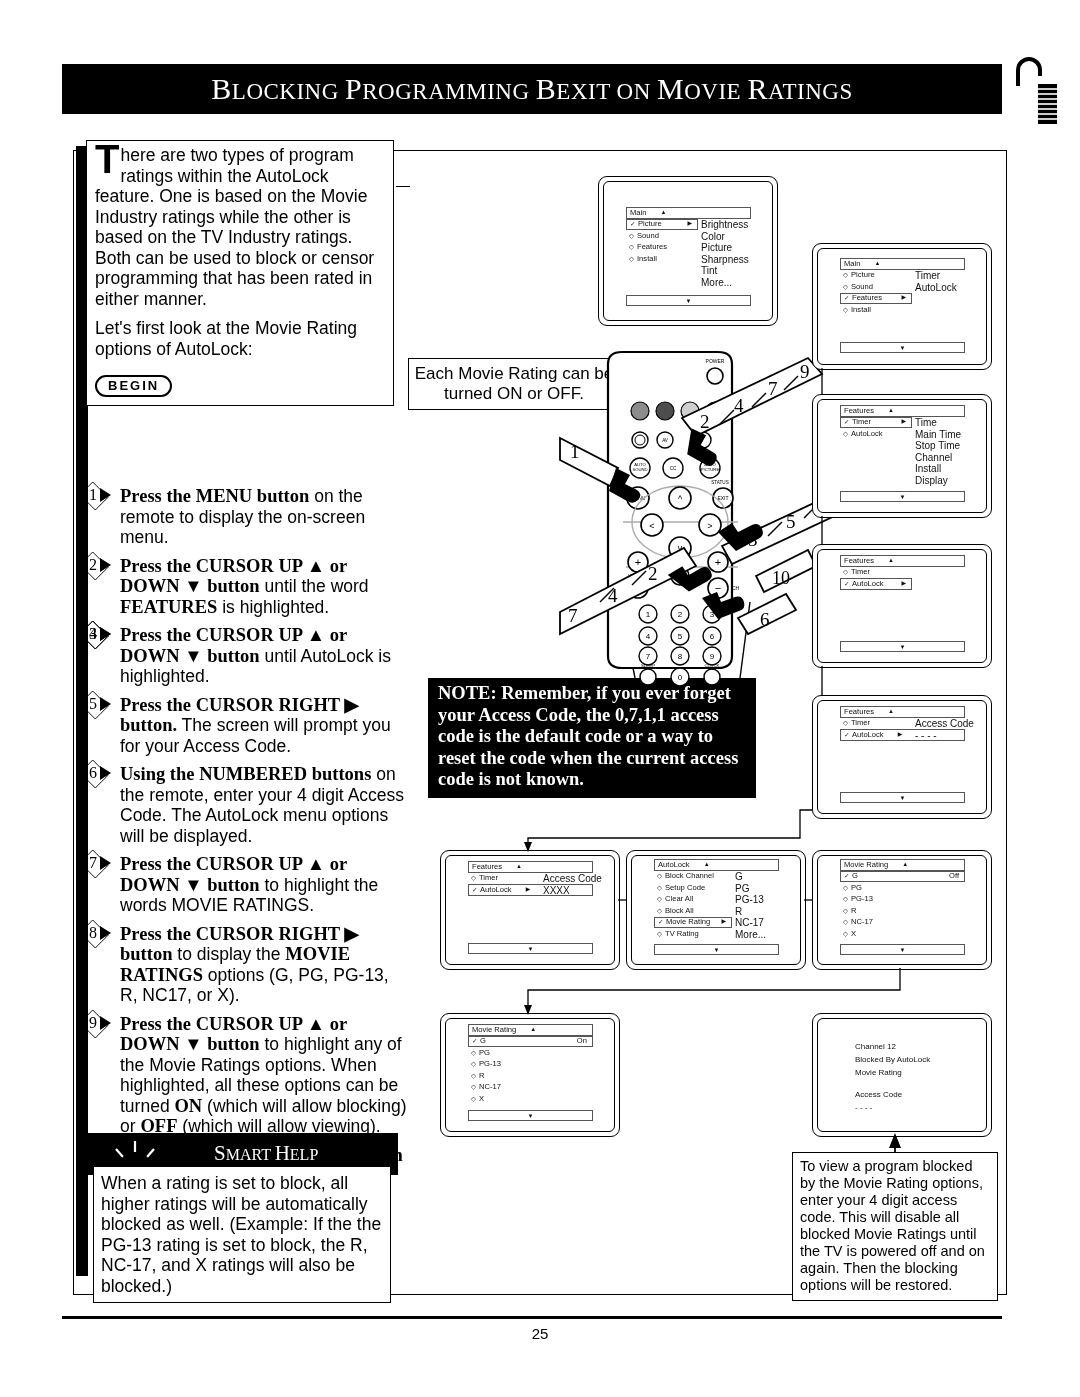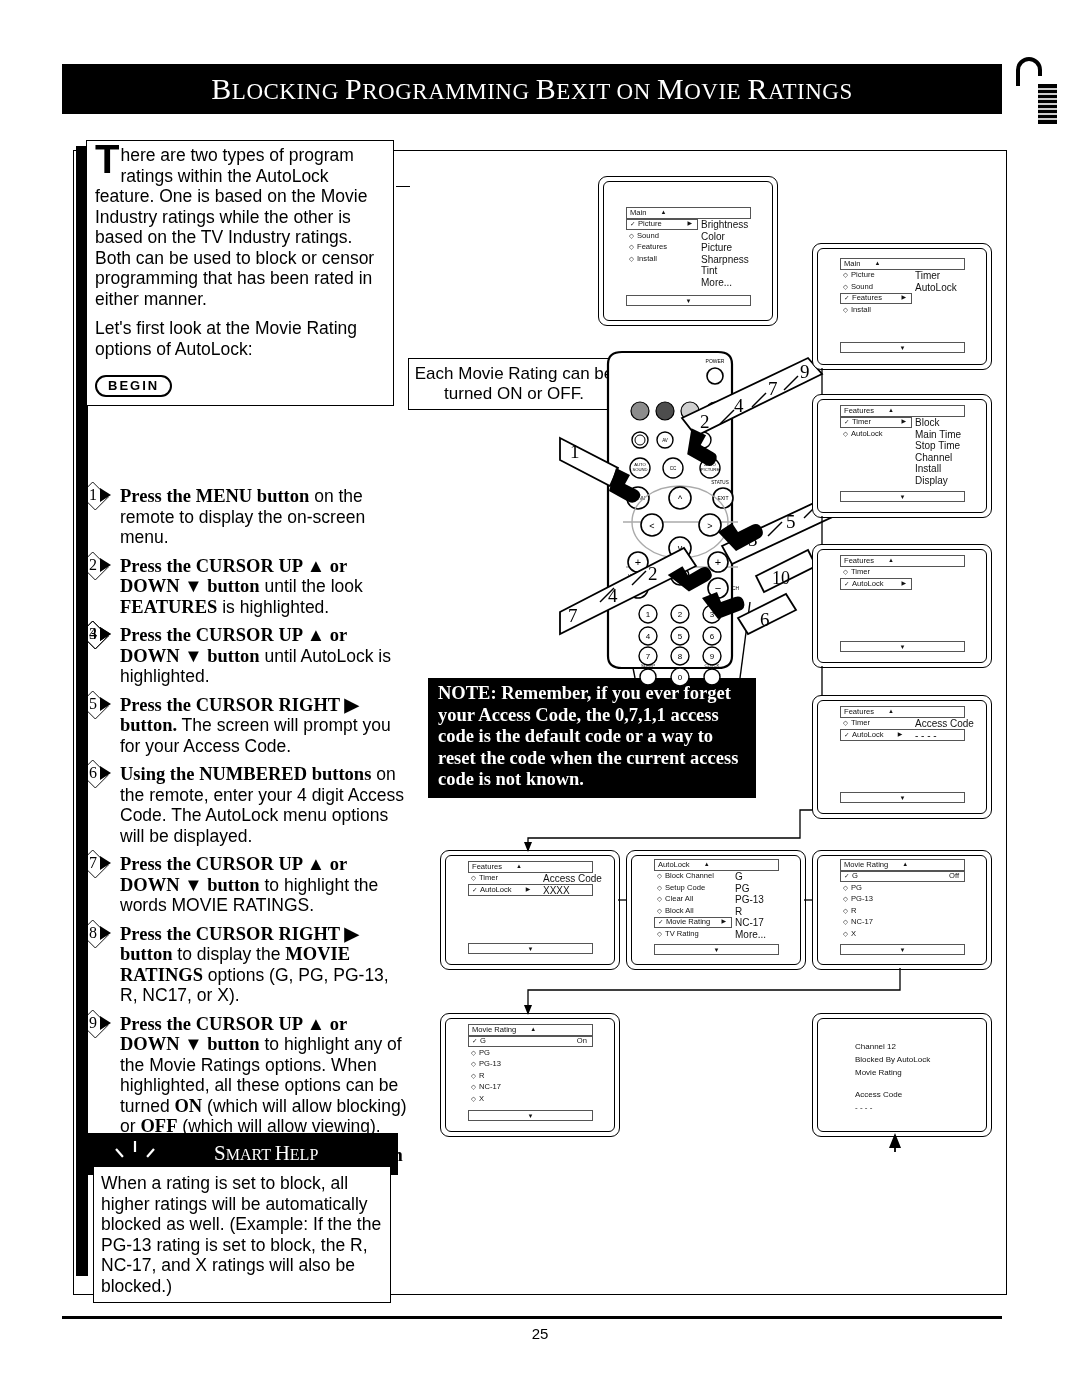--- a/index.html
+++ b/index.html
@@ -128,21 +128,21 @@
           </span>
         <div class="st-txt"><b>Press the MENU button</b><span> on the remote to display the on-screen menu.</span></div>
       </div>
 
       <div class="step">
         <span class="stepnum">
             <span class="dia"></span>
             <span class="tip"></span>
             <span class="num">2</span>
           </span>
-        <div class="st-txt"><b>Press the CURSOR UP ▲ or DOWN ▼ button</b><span> until the look </span><b>FEATURES</b><span> is highlighted.</span></div>
+        <div class="st-txt"><b>Press the CURSOR UP ▲ or DOWN ▼ button</b><span> until the word </span><b>FEATURES</b><span> is highlighted.</span></div>
       </div>
 
       <div class="step">
         <span class="stepnum">
             <span class="dia"></span>
             <span class="tip"></span>
             <span class="num">3</span>
           </span>
       </div>
 
@@ -474,21 +474,21 @@
           <span class="bullet">✓</span>
           <span class="lab">Timer</span>
           <span class="arr">▶</span>
         </div>
       <div class="mitem">
           <span class="bullet">◇</span>
           <span class="lab">AutoLock</span>
         </div>
     </div>
     <div class="mcol" style="left:102px;top:22px;">
-      <div>Block</div>
+      <div>Time</div>
       <div>Main Time</div>
       <div>Stop Time</div>
       <div>Channel</div>
       <div>Install</div>
       <div>Display</div>
     </div>
     <div class="mbot menu" style="position:absolute;left:27px;top:96px;width:125px;">▼</div>
   </div>
 
   <div class="tv" style="left:812px;top:544px;width:178px;height:122px;">
@@ -680,20 +680,21 @@
     <div class="blockmsg" style="left:42px;top:26px;">
       <div>Channel 12</div>
       <div>Blocked By AutoLock</div>
       <div>Movie Rating</div>
       <div style="height:9px;"></div>
       <div>Access Code</div>
       <div>- - - -</div>
     </div>
   </div>
 
+  <div class="view-box">To view a program blocked by the Movie Rating options, enter your 4 digit access code. This will disable all blocked Movie Ratings until the TV is powered off and on again. Then the blocking options will be restored.</div>
 
   <svg style="position:absolute;left:0;top:0;width:1080px;height:1397px;">
 
     <path d="M822 368 L822 394" stroke="#000" stroke-width="1.3" fill="none"></path>
     <path d="M822 516 L822 544" stroke="#000" stroke-width="1.3" fill="none"></path>
     <path d="M822 666 L822 695" stroke="#000" stroke-width="1.3" fill="none"></path>
 
     <path d="M812 810 L800 810 L800 838 L528 838 L528 850" stroke="#000" stroke-width="1.3" fill="none"></path>
     <polygon points="528,852 524,842 532,842" fill="#000"></polygon>
 

